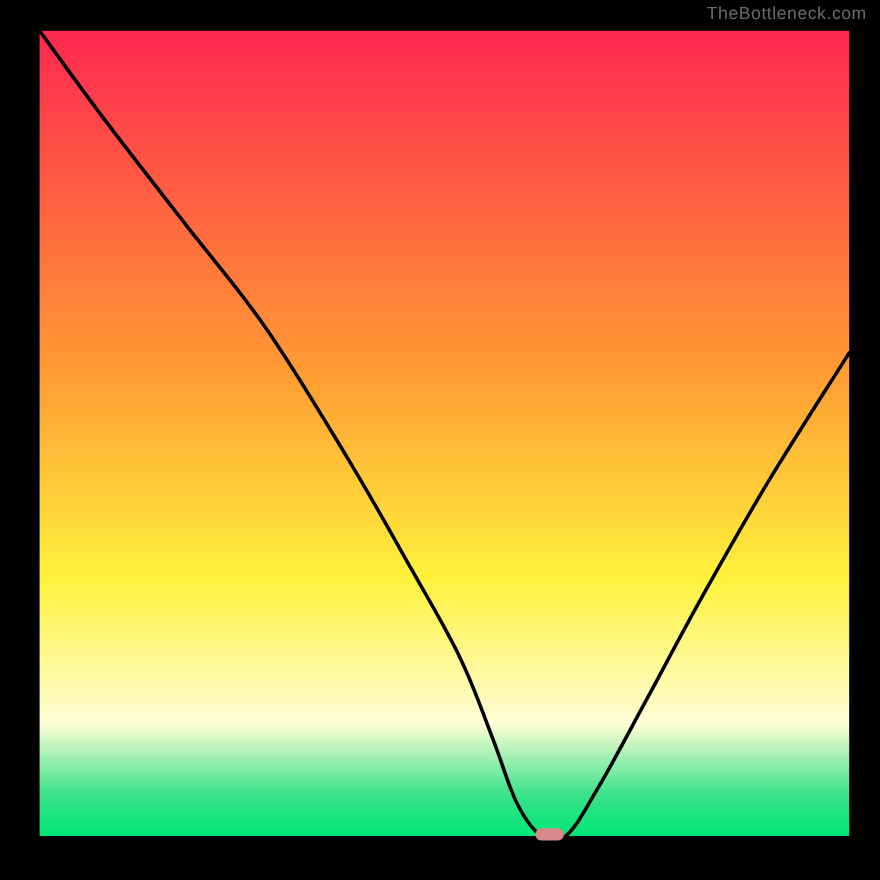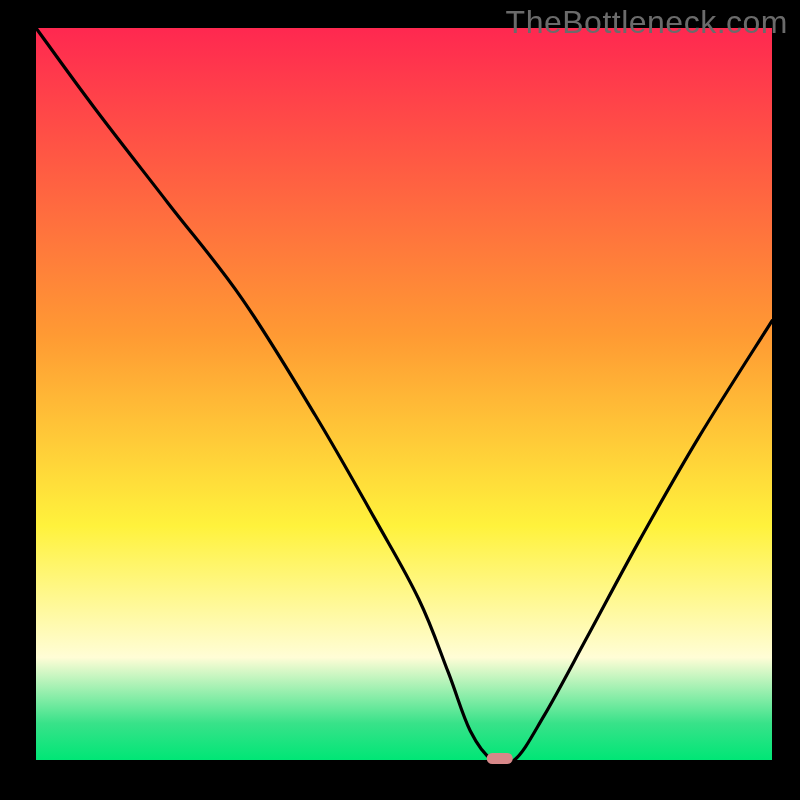--- a/index.html
+++ b/index.html
@@ -15,21 +15,21 @@
     position: relative;
     width: 800px;
     height: 800px;
     background: #000;
   }
   .watermark {
     position: absolute;
     top: 4px;
     right: 12px;
     color: #6b6b6b;
-    font-size: 32px;
+    font-size: 16px;
     font-weight: 500;
     letter-spacing: 0.5px;
     z-index: 20;
   }
   svg {
     position: absolute;
     left: 0;
     top: 0;
   }
 </style>

